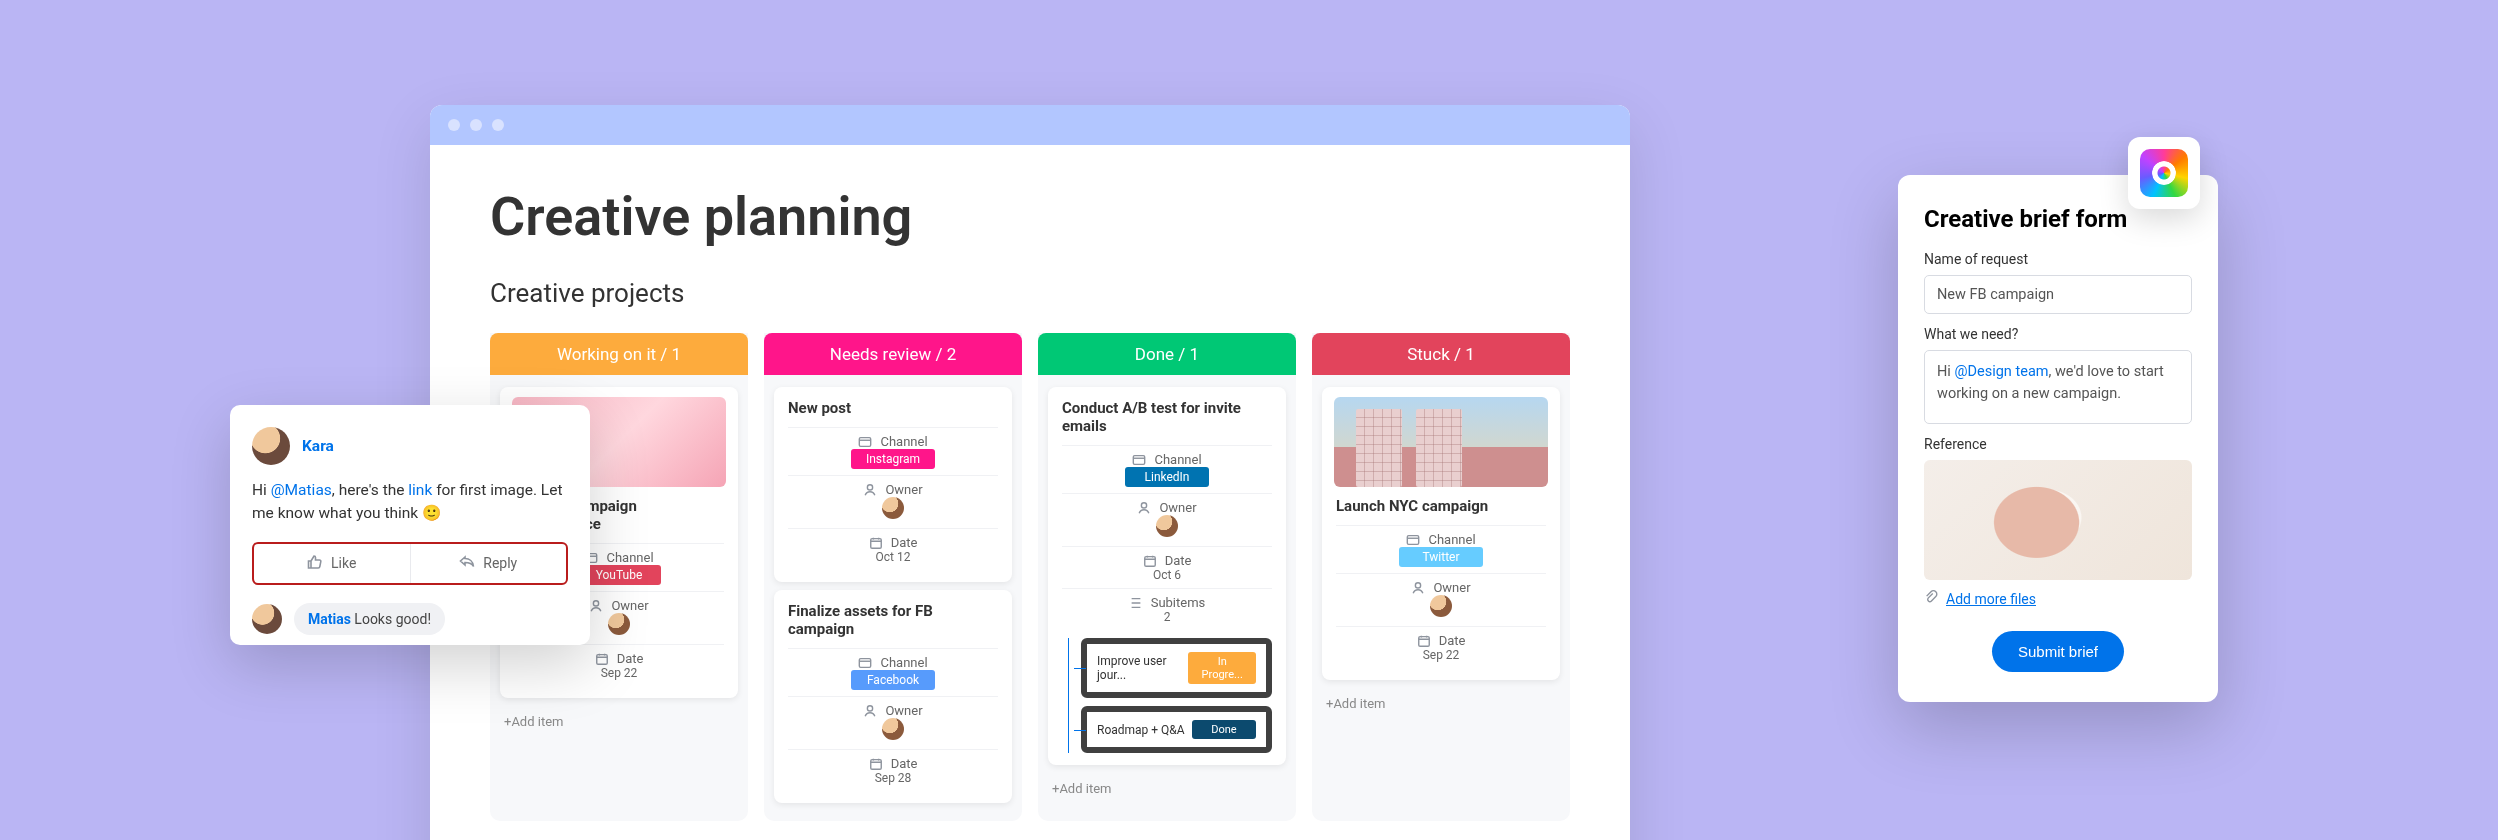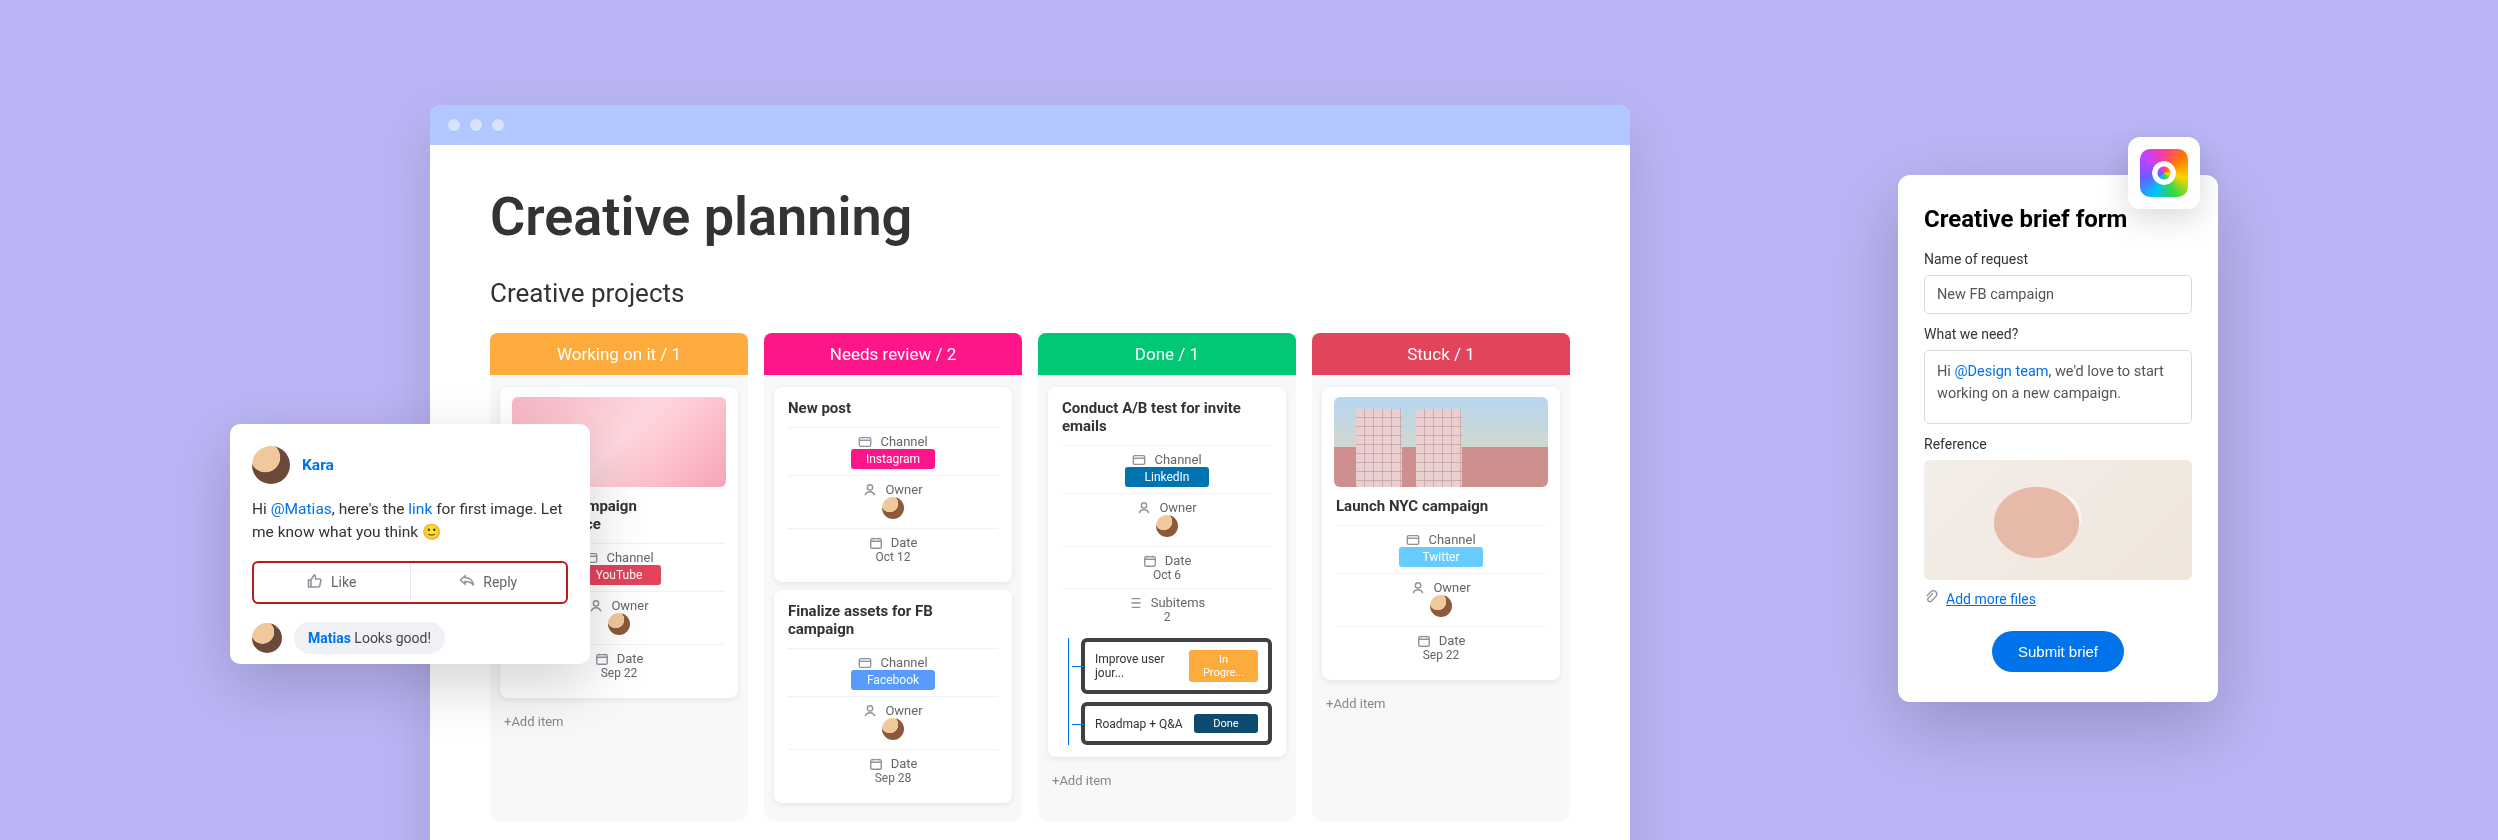--- a/index.html
+++ b/index.html
@@ -106,35 +106,35 @@
   .tag.done      { background: #0c4a6e; }
   .date-val { font-size: 12px; color: #666; min-width:84px; text-align:center; }
   .avatar-sm {
     width: 22px; height: 22px; border-radius: 50%;
     background: radial-gradient(circle at 35% 30%, #f0c89c 0 40%, #8b5a3c 42% 100%);
     display:inline-block;
   }
   .add-item { font-size: 13px; color: #888; padding: 8px 4px; cursor: pointer; }
 
   .subcard {
-    border: 4px solid #404040; border-radius: 6px;
+    border: 6px solid #404040; border-radius: 6px;
     padding: 8px 10px; display: flex; justify-content: space-between; align-items: center;
     font-size: 12px; margin-top: 8px;
   }
   .subcard .tag { min-width: 64px; font-size: 11px; }
   .tree-line   { border-left: 1px solid #0073ea; margin-left: 6px; padding-left: 12px; }
   .tree-marker { position:relative; }
   .tree-marker::before{
     content:""; position:absolute; left:-13px; top:50%; width:12px; height:1px; background:#0073ea;
   }
 
   
   .comment-pop {
     position: absolute;
-    left: 230px; top: 424px;
+    left: 230px; top: 405px;
     width: 360px;
     background: #fff; border-radius: 10px;
     box-shadow: 0 20px 60px rgba(0,0,0,0.18);
     padding: 22px 22px 10px;
     font-size: 15.5px; color: #333;
   }
   .cp-header { display: flex; align-items: center; gap: 12px; margin-bottom: 14px; }
   .avatar { width: 38px; height: 38px; border-radius: 50%;
     background: radial-gradient(circle at 35% 30%, #f0c89c 0 40%, #6b4a3c 42% 100%); }
   .cp-name { font-weight: 700; color: #0073ea; }

